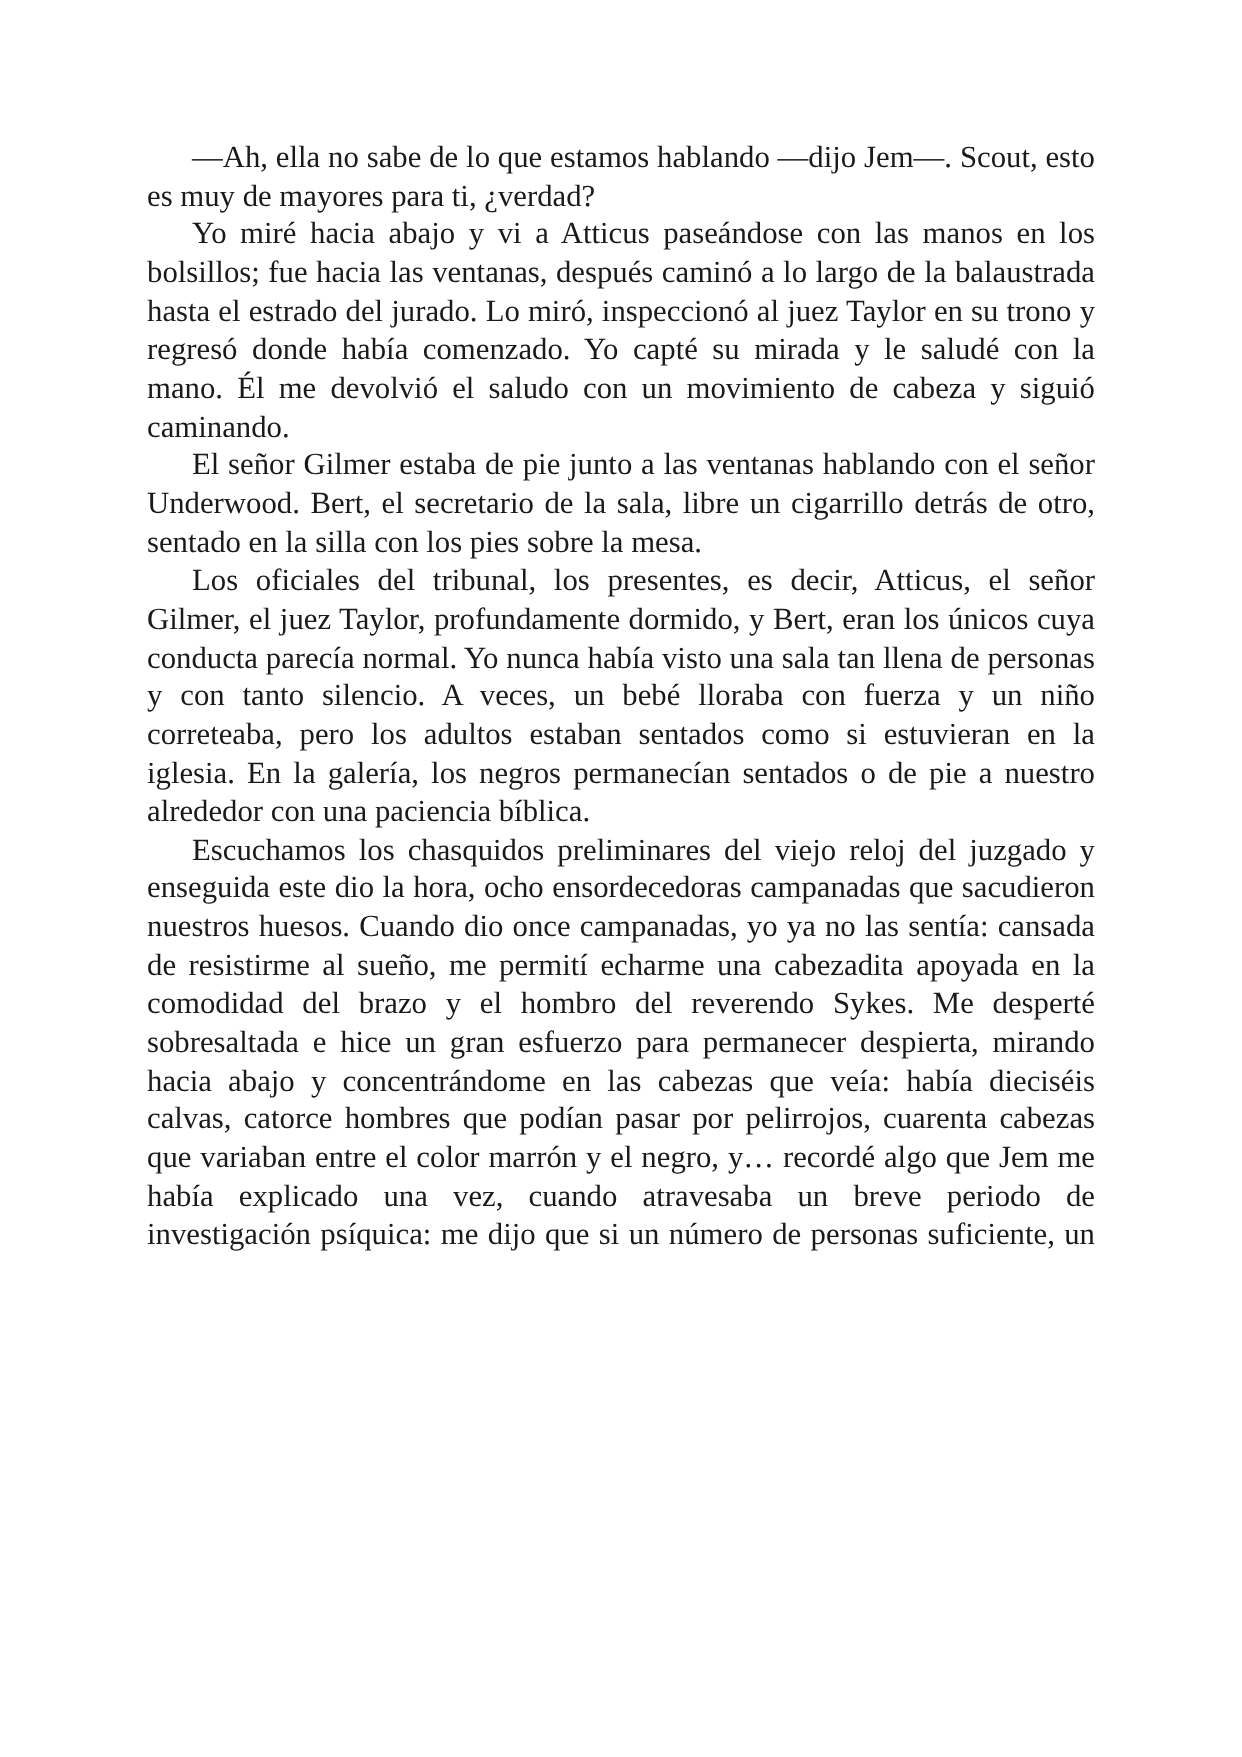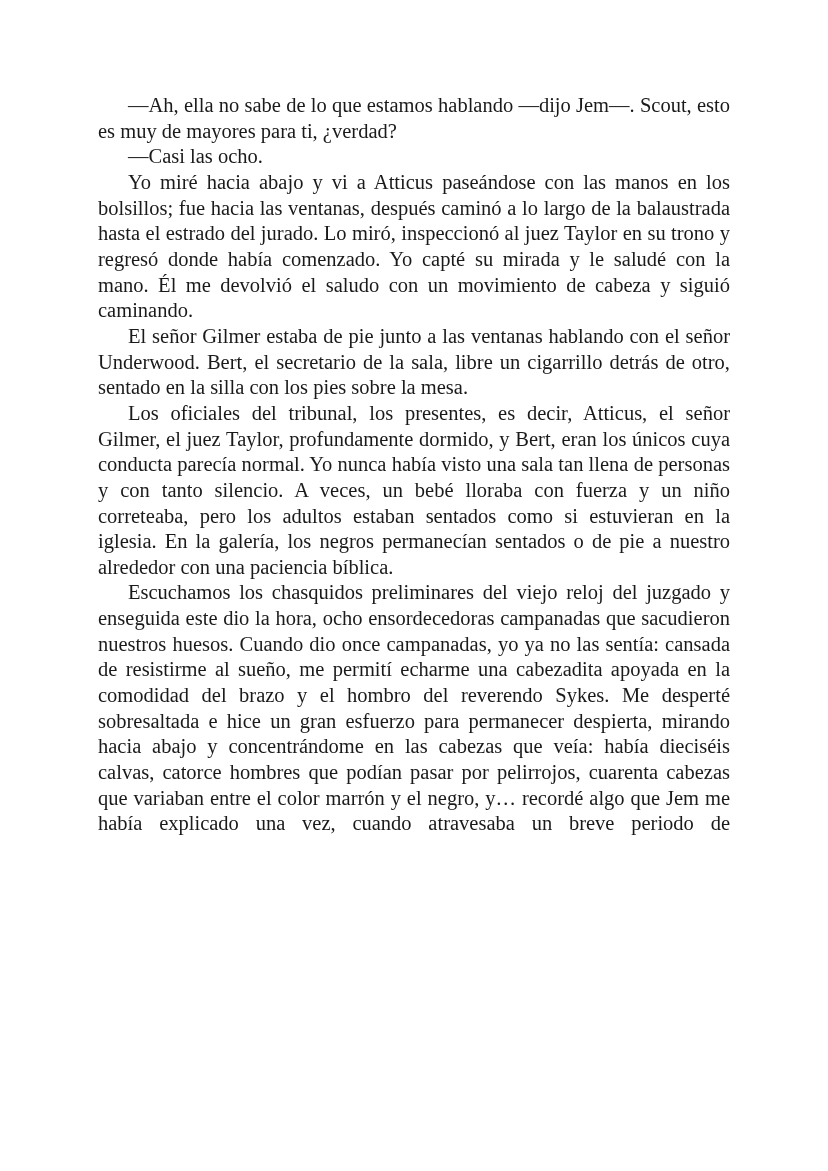--- a/index.html
+++ b/index.html
@@ -40,20 +40,19 @@
     font-size: 20px;
     line-height: 25px;
   }
 </style>
 </head>
 <body>
 
 <div class="book-page">
   <div class="text-block">
     <p>—Ah, ella no sabe de lo que estamos hablando —dijo Jem—. Scout, esto es muy de mayores para ti, ¿verdad?</p>
-    <p>—Casi las ocho.</p>
     <p>Yo miré hacia abajo y vi a Atticus paseándose con las manos en los bolsillos; fue hacia las ventanas, después caminó a lo largo de la balaustrada hasta el estrado del jurado. Lo miró, inspeccionó al juez Taylor en su trono y regresó donde había comenzado. Yo capté su mirada y le saludé con la mano. Él me devolvió el saludo con un movimiento de cabeza y siguió caminando.</p>
     <p>El señor Gilmer estaba de pie junto a las ventanas hablando con el señor Underwood. Bert, el secretario de la sala, libre un cigarrillo detrás de otro, sentado en la silla con los pies sobre la mesa.</p>
     <p>Los oficiales del tribunal, los presentes, es decir, Atticus, el señor Gilmer, el juez Taylor, profundamente dormido, y Bert, eran los únicos cuya conducta parecía normal. Yo nunca había visto una sala tan llena de personas y con tanto silencio. A veces, un bebé lloraba con fuerza y un niño correteaba, pero los adultos estaban sentados como si estuvieran en la iglesia. En la galería, los negros permanecían sentados o de pie a nuestro alrededor con una paciencia bíblica.</p>
     <p>Escuchamos los chasquidos preliminares del viejo reloj del juzgado y enseguida este dio la hora, ocho ensordecedoras campanadas que sacudieron nuestros huesos. Cuando dio once campanadas, yo ya no las sentía: cansada de resistirme al sueño, me permití echarme una cabezadita apoyada en la comodidad del brazo y el hombro del reverendo Sykes. Me desperté sobresaltada e hice un gran esfuerzo para permanecer despierta, mirando hacia abajo y concentrándome en las cabezas que veía: había dieciséis calvas, catorce hombres que podían pasar por pelirrojos, cuarenta cabezas que variaban entre el color marrón y el negro, y… recordé algo que Jem me había explicado una vez, cuando atravesaba un breve periodo de investigación psíquica: me dijo que si un número de personas suficiente, un estadio lleno, quizá, se concentraba en una cosa, como por ejemplo hacer arder un árbol en el bosque, el árbol se encendería espontáneamente. Yo barajé la posibilidad de pedirles a todos los que estaban abajo que se concentraran en que dejaran libre a Tom Robinson, pero pensé que, si estaban tan cansados como yo, no funcionaría.</p>
   </div>
   <div class="page-footer">Página 229</div>
 </div>
 
 </body></html>

